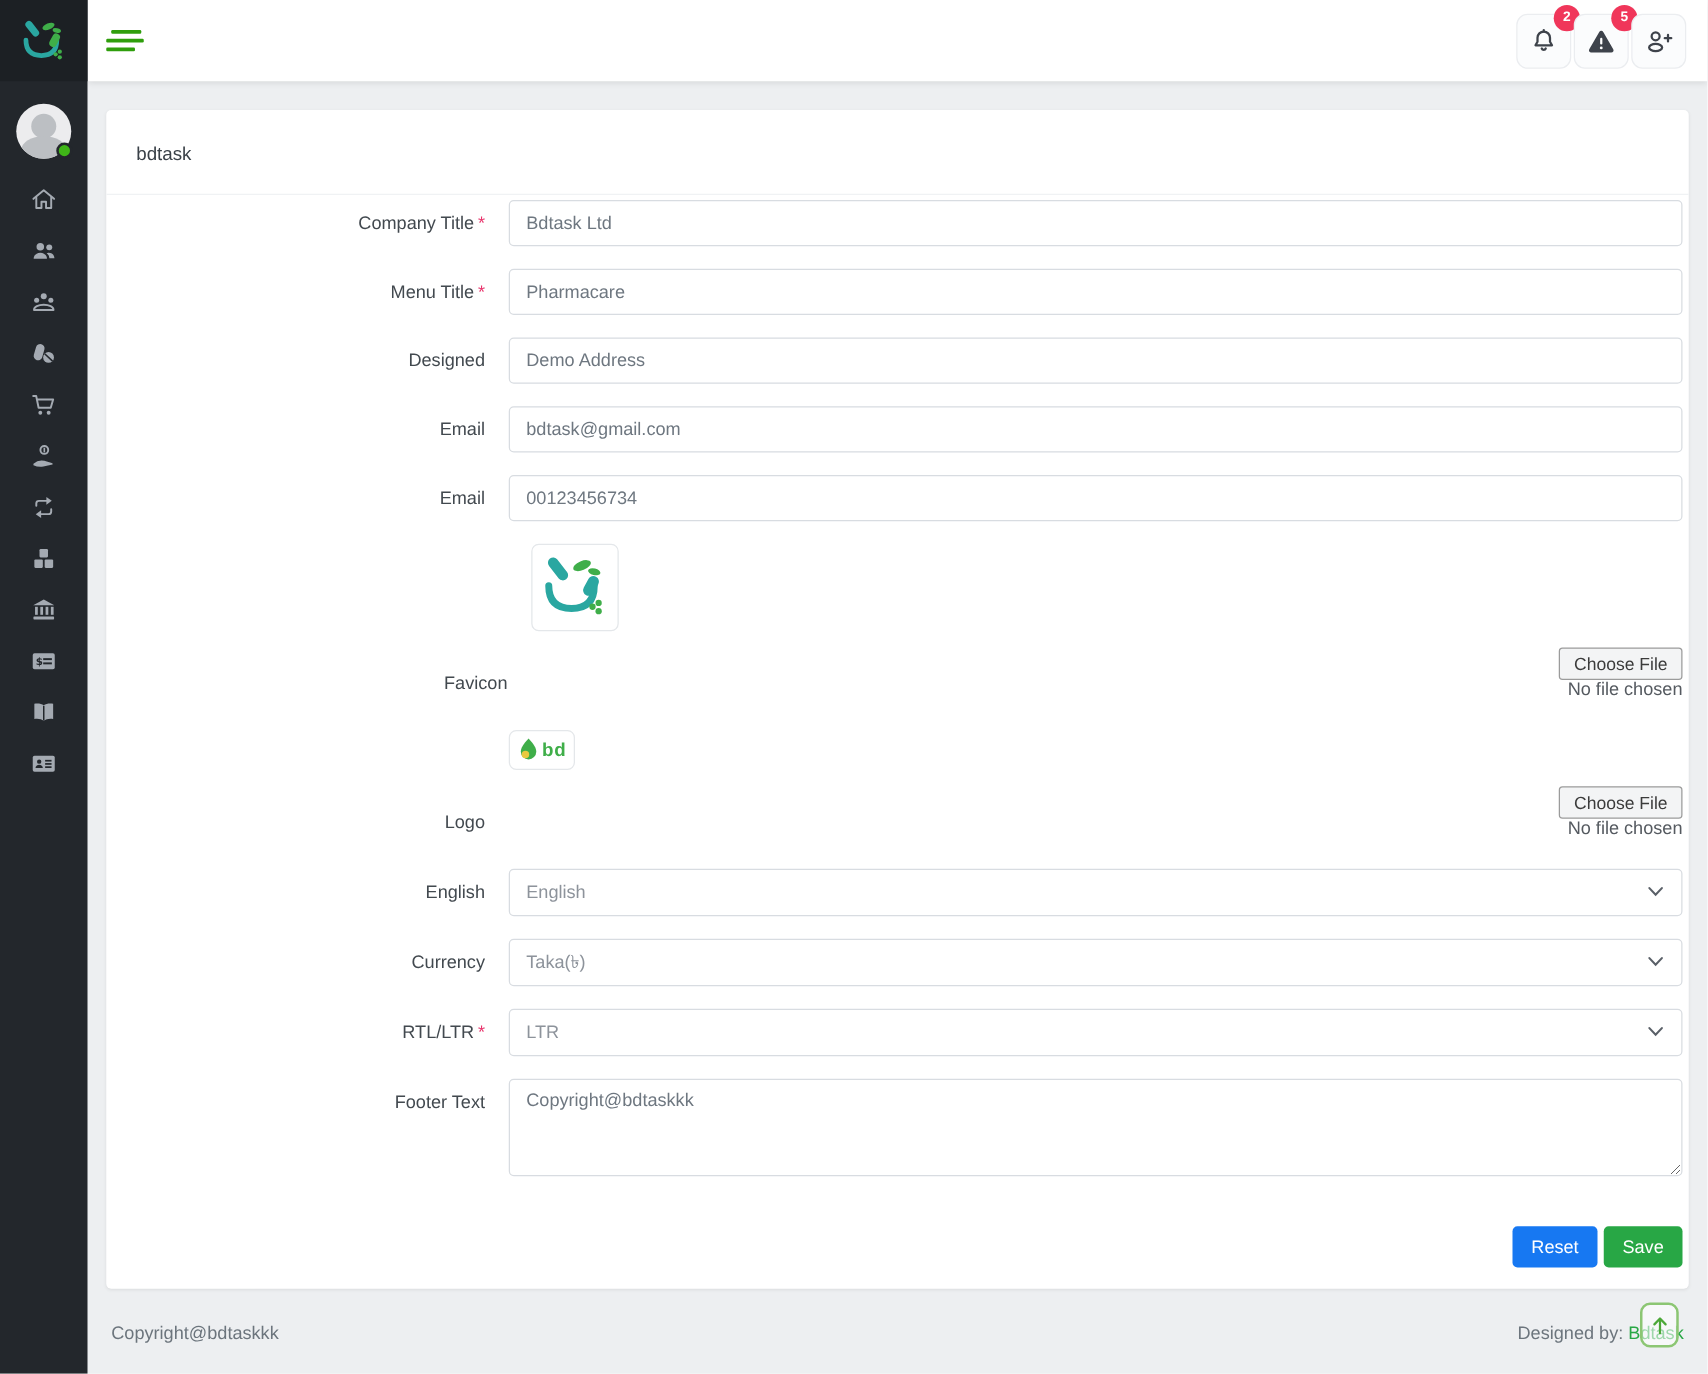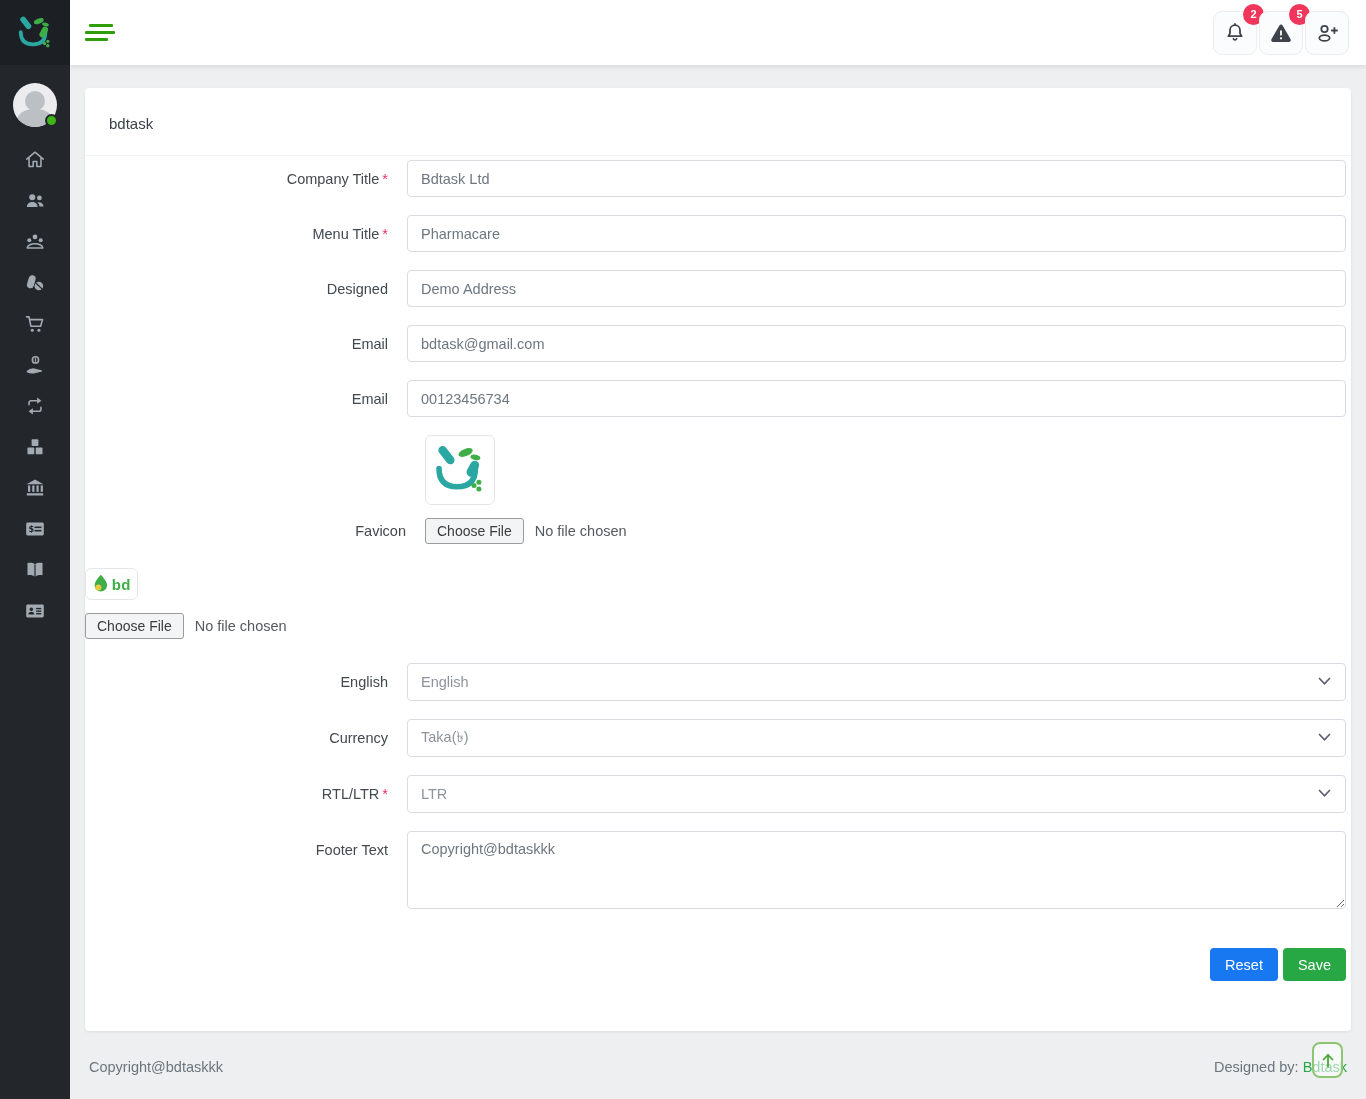--- a/index.html
+++ b/index.html
@@ -79,21 +79,21 @@
   .sel .chev { position:absolute; right:14px; top:13px; }
   .row-file { align-items:flex-end; }
   .row-file .flabel { padding-bottom:5px; }
   .preview-box {
     border:1px solid #e4e7ea; border-radius:6px; background:#fff;
     display:flex; align-items:center; justify-content:center; margin-bottom:13px;
   }
   .preview-favicon { width:70px; height:70px; }
   .preview-logo { width:53px; height:32px; gap:2px; padding:0 6px; justify-content:flex-start; }
   .bd-text { font-size:15px; font-weight:bold; color:#3fae49; letter-spacing:0.5px; }
-  .file-line { display:flex; align-items:center; }
+  .file-line { display:flex; align-items:flex-end;flex-direction:column; }
   .file-btn {
     font-family:"Liberation Sans", sans-serif;
     font-size:14px; color:#3b3b3b; background:#f3f4f5; border:1px solid #9b9b9b; border-radius:3px;
     padding:3px 11px; height:26px; cursor:pointer;
   }
   .file-status { font-size:14.5px; color:#555a60; margin-left:11px; }
   .row-area { align-items:flex-start; }
   .row-area .flabel { padding-top:11px; }
   .tarea {
     width:100%; height:78px; border:1px solid #d8dce1; border-radius:4px;
@@ -325,20 +325,21 @@
             </svg>
           </div>
           <div class="file-line">
             <button class="file-btn">Choose File</button>
             <span class="file-status">No file chosen</span>
           </div>
         </div>
       </div>
 
       <div class="frow row-file" style="margin-bottom:24px;">
+        <label class="flabel">Logo</label>
         <div class="fctrl">
           <div class="preview-box preview-logo">
             <svg width="18" height="22" viewBox="0 0 20 24">
               <path d="M10 1.5 C14.5 6.5 17 9.8 17 13.5 a7 7 0 0 1 -14 0 C3 9.8 5.5 6.5 10 1.5 z" fill="#3fae49"></path>
               <circle cx="7.2" cy="16" r="3.4" fill="#e9c93f"></circle>
             </svg>
             <span class="bd-text">bd</span>
           </div>
           <div class="file-line">
             <button class="file-btn">Choose File</button>

